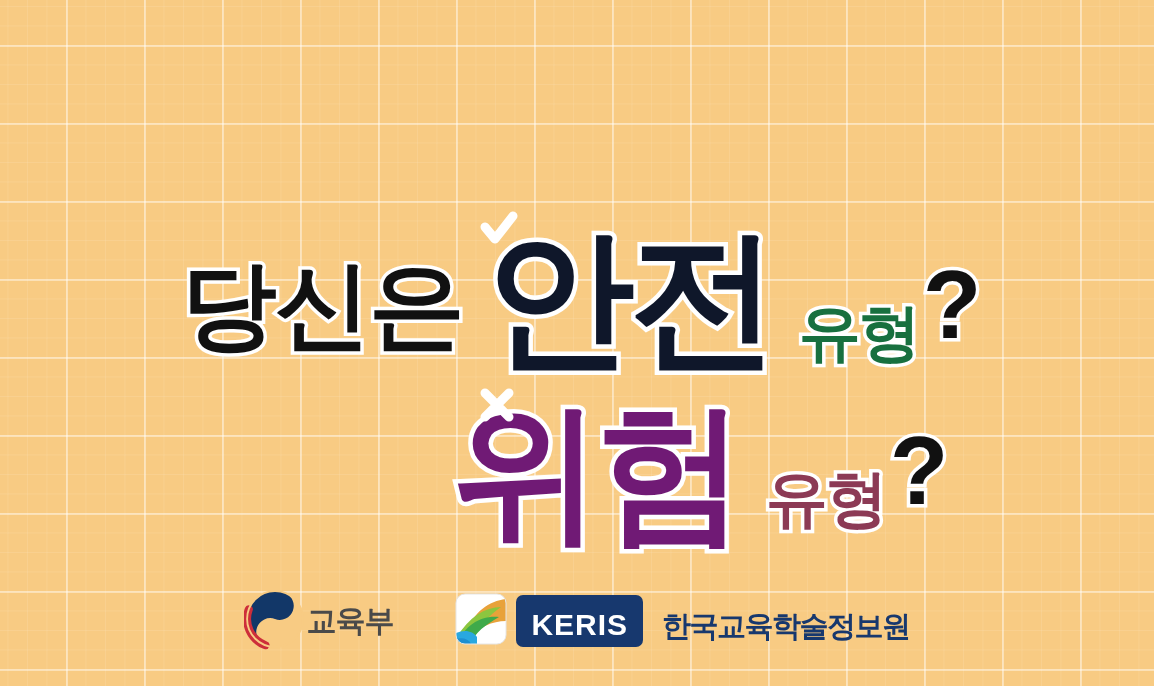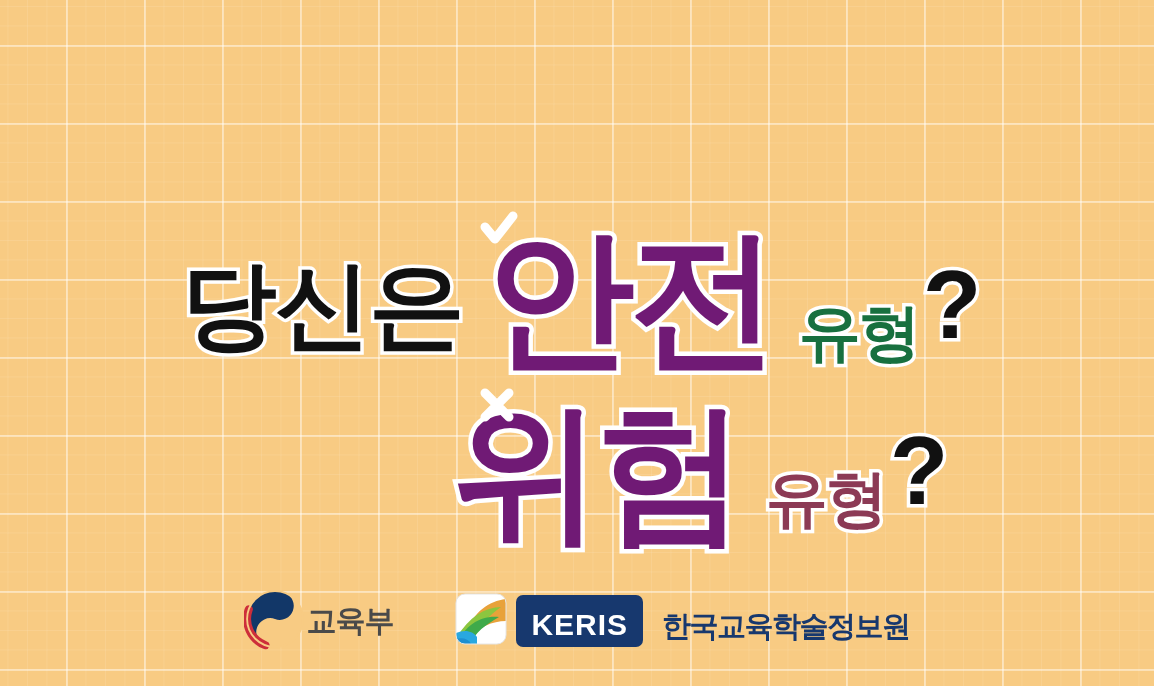--- a/index.html
+++ b/index.html
@@ -98,21 +98,21 @@
     -webkit-text-stroke: 7px #ffffff;
     paint-order: stroke fill;
     margin-right: 22px;
     position: relative;
     top: 4px;
   }
 
   
   .w-safe {
     font-size: 150px;
-    color: #701a75;
+    color: #0f172a;
     -webkit-text-stroke: 9px #ffffff;
     paint-order: stroke fill;
     letter-spacing: -6px;
     position: relative;
     top: 16px;
   }
   
   .w-risk {
     font-size: 150px;
     color: #701a75;

